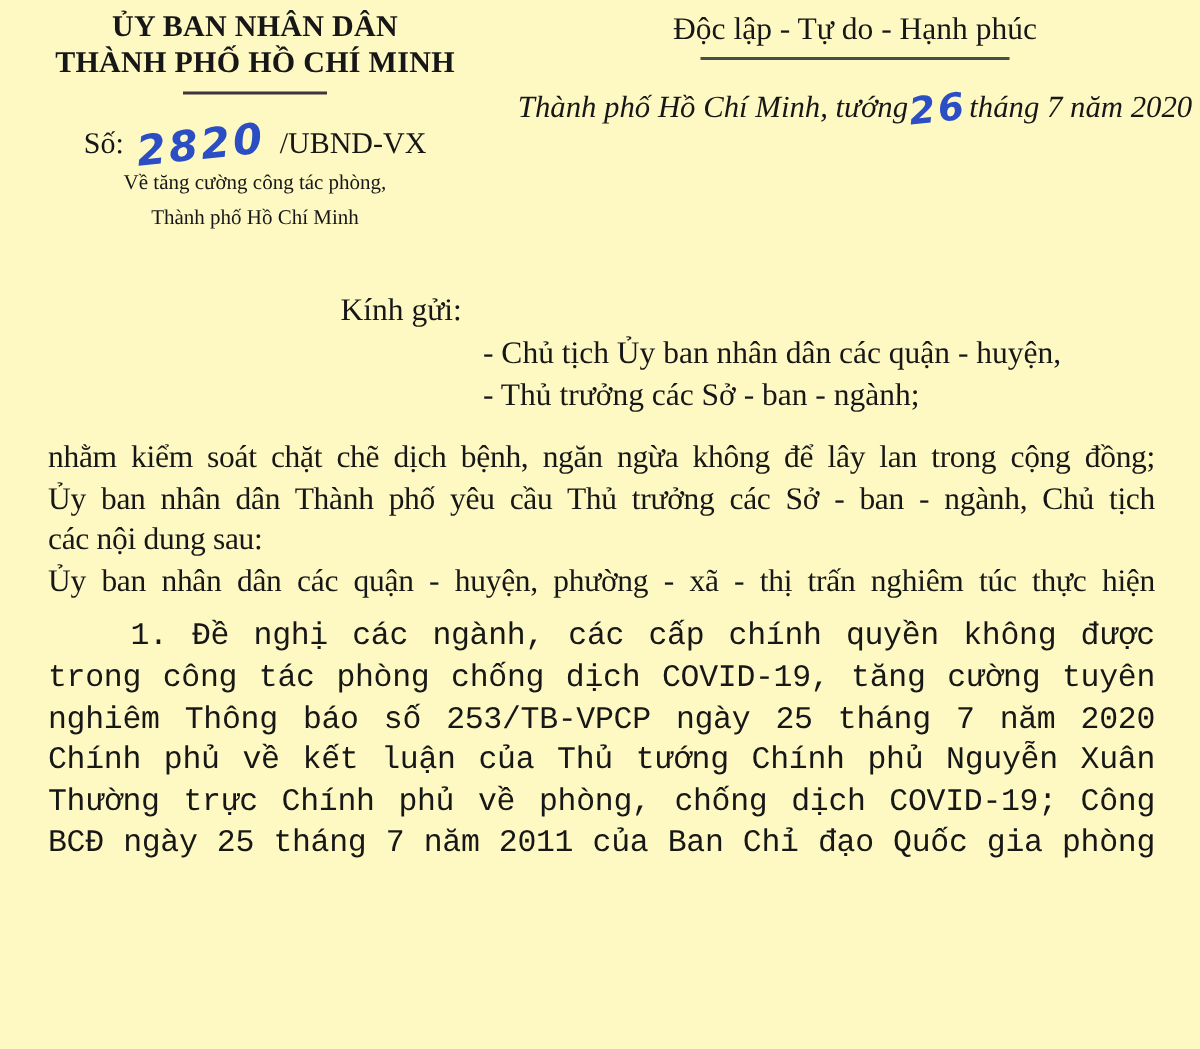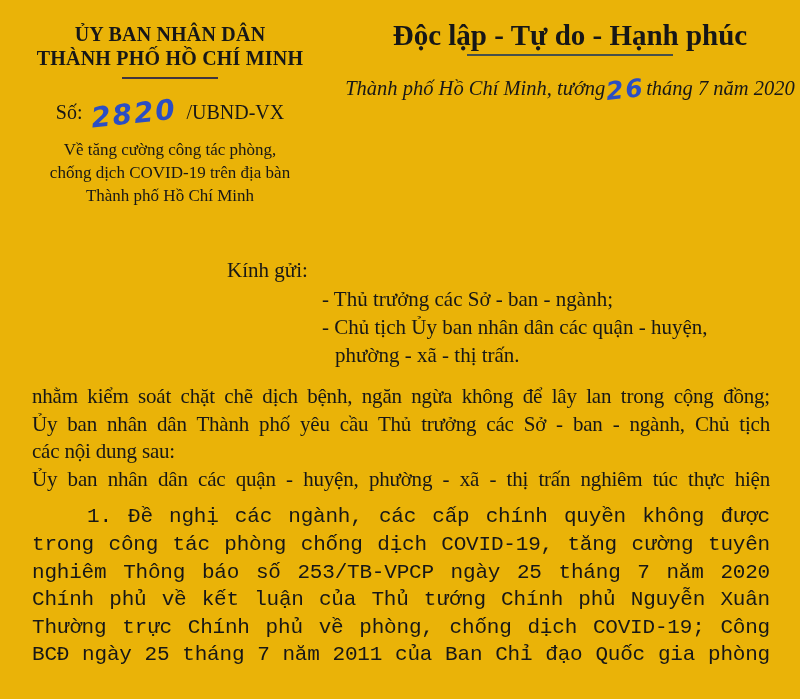--- a/index.html
+++ b/index.html
@@ -1,53 +1,53 @@
 <!DOCTYPE html>
 <html><head>
 <meta charset="utf-8">
 <style>
   html,body { margin:0; padding:0; }
   body { background:#d9d9d9; }
   .page {
     position:relative;
     width:800px; height:699px;
     margin:0;
-    background:#eab308;
+    background:#fef9c3;
     color:#171717;
     font-family:"Liberation Serif", serif;
     overflow:hidden;
     box-sizing:border-box;
-    padding-top:22px;
+    padding-top:6px;
   }
   
   .header-row { display:flex; }
   .hcol-left  { width:340px; text-align:center; }
   .hcol-right { width:460px; text-align:center; }
   .h-bold { font-weight:bold; font-size:20px; line-height:24px; letter-spacing:0.2px; }
-  .h-bold2 { font-weight:bold; font-size:29px; line-height:26px; }
+  .h-bold2 { font-weight:normal; font-size:21px; line-height:26px; }
   .rule-left  { width:96px;  border-top:2px solid #40353f; margin:7px auto 0 auto; }
   .rule-right { width:206px; border-top:2px solid #46504a; margin:6px auto 0 auto; }
   .so-line { margin-top:20px; font-size:20px; line-height:26px; }
-  .subject { margin-top:13px; font-size:17px; line-height:23px; }
+  .subject { margin-top:2px; font-size:14px; line-height:23px; }
   .date-line { margin-top:19px; font-style:italic; font-size:20.5px; line-height:26px; }
   
   .hw {
     display:inline-block;
     font-family:"DejaVu Sans", sans-serif;
     font-style:italic; font-weight:bold;
     color:#2b4ec4;
     transform:rotate(-6deg);
     letter-spacing:2px;
     line-height:0;
     position:relative;
   }
   .hw-number { font-size:28px; top:4px; margin:0 4px; }
   .hw-day    { font-size:25px; top:3px; margin:0 1px; }
   
-  .salutation { margin-top:50px; font-size:21px; }
+  .salutation { margin-top:36px; font-size:21px; }
   .kg-label { margin-left:227px; line-height:27px; }
   .recipients { margin-left:322px; line-height:28px; margin-top:1px; }
   .recipient-cont { padding-left:13px; }
   
   .doc-body { margin:14px 30px 0 32px; font-size:21px; letter-spacing:-0.2px; }
   .bline { line-height:27.6px; height:27.6px; overflow:hidden;
            text-align:justify; text-align-last:justify; }
   .bline.lastline { text-align:left; text-align-last:left; }
   .bline.indent { text-indent:55px; }
   .para-2 { margin-top:10px;font-family:Liberation Mono, monospace; }
@@ -62,39 +62,37 @@
       <div class="h-bold">ỦY BAN NHÂN DÂN</div>
       <div class="h-bold">THÀNH PHỐ HỒ CHÍ MINH</div>
       <div class="rule-left"></div>
       <div class="so-line">
         <span>Số:</span>
         <span class="hw hw-number">2820</span>
         <span>/UBND-VX</span>
       </div>
       <div class="subject">
         <div>Về tăng cường công tác phòng,</div>
-        <div>chống dịch COVID-19 trên địa bàn</div>
         <div>Thành phố Hồ Chí Minh</div>
       </div>
     </div>
     <div class="hcol-right">
       <div class="h-bold2">Độc lập - Tự do - Hạnh phúc</div>
       <div class="rule-right"></div>
       <div class="date-line">
         <span>Thành phố Hồ Chí Minh, tướng</span><span class="hw hw-day">26</span><span>tháng 7 năm 2020</span>
       </div>
     </div>
   </div>
 
   <div class="salutation">
     <div class="kg-label">Kính gửi:</div>
     <div class="recipients">
+      <div>- Chủ tịch Ủy ban nhân dân các quận - huyện,</div>
       <div>- Thủ trưởng các Sở - ban - ngành;</div>
-      <div>- Chủ tịch Ủy ban nhân dân các quận - huyện,</div>
-      <div class="recipient-cont">phường - xã - thị trấn.</div>
     </div>
   </div>
 
   <div class="doc-body">
     <div class="para-1">
       <div class="bline">nhằm kiểm soát chặt chẽ dịch bệnh, ngăn ngừa không để lây lan trong cộng đồng;</div>
       <div class="bline">Ủy ban nhân dân Thành phố yêu cầu Thủ trưởng các Sở - ban - ngành, Chủ tịch</div>
       <div class="bline lastline">các nội dung sau:</div>
       <div class="bline">Ủy ban nhân dân các quận - huyện, phường - xã - thị trấn nghiêm túc thực hiện</div>
     </div>

